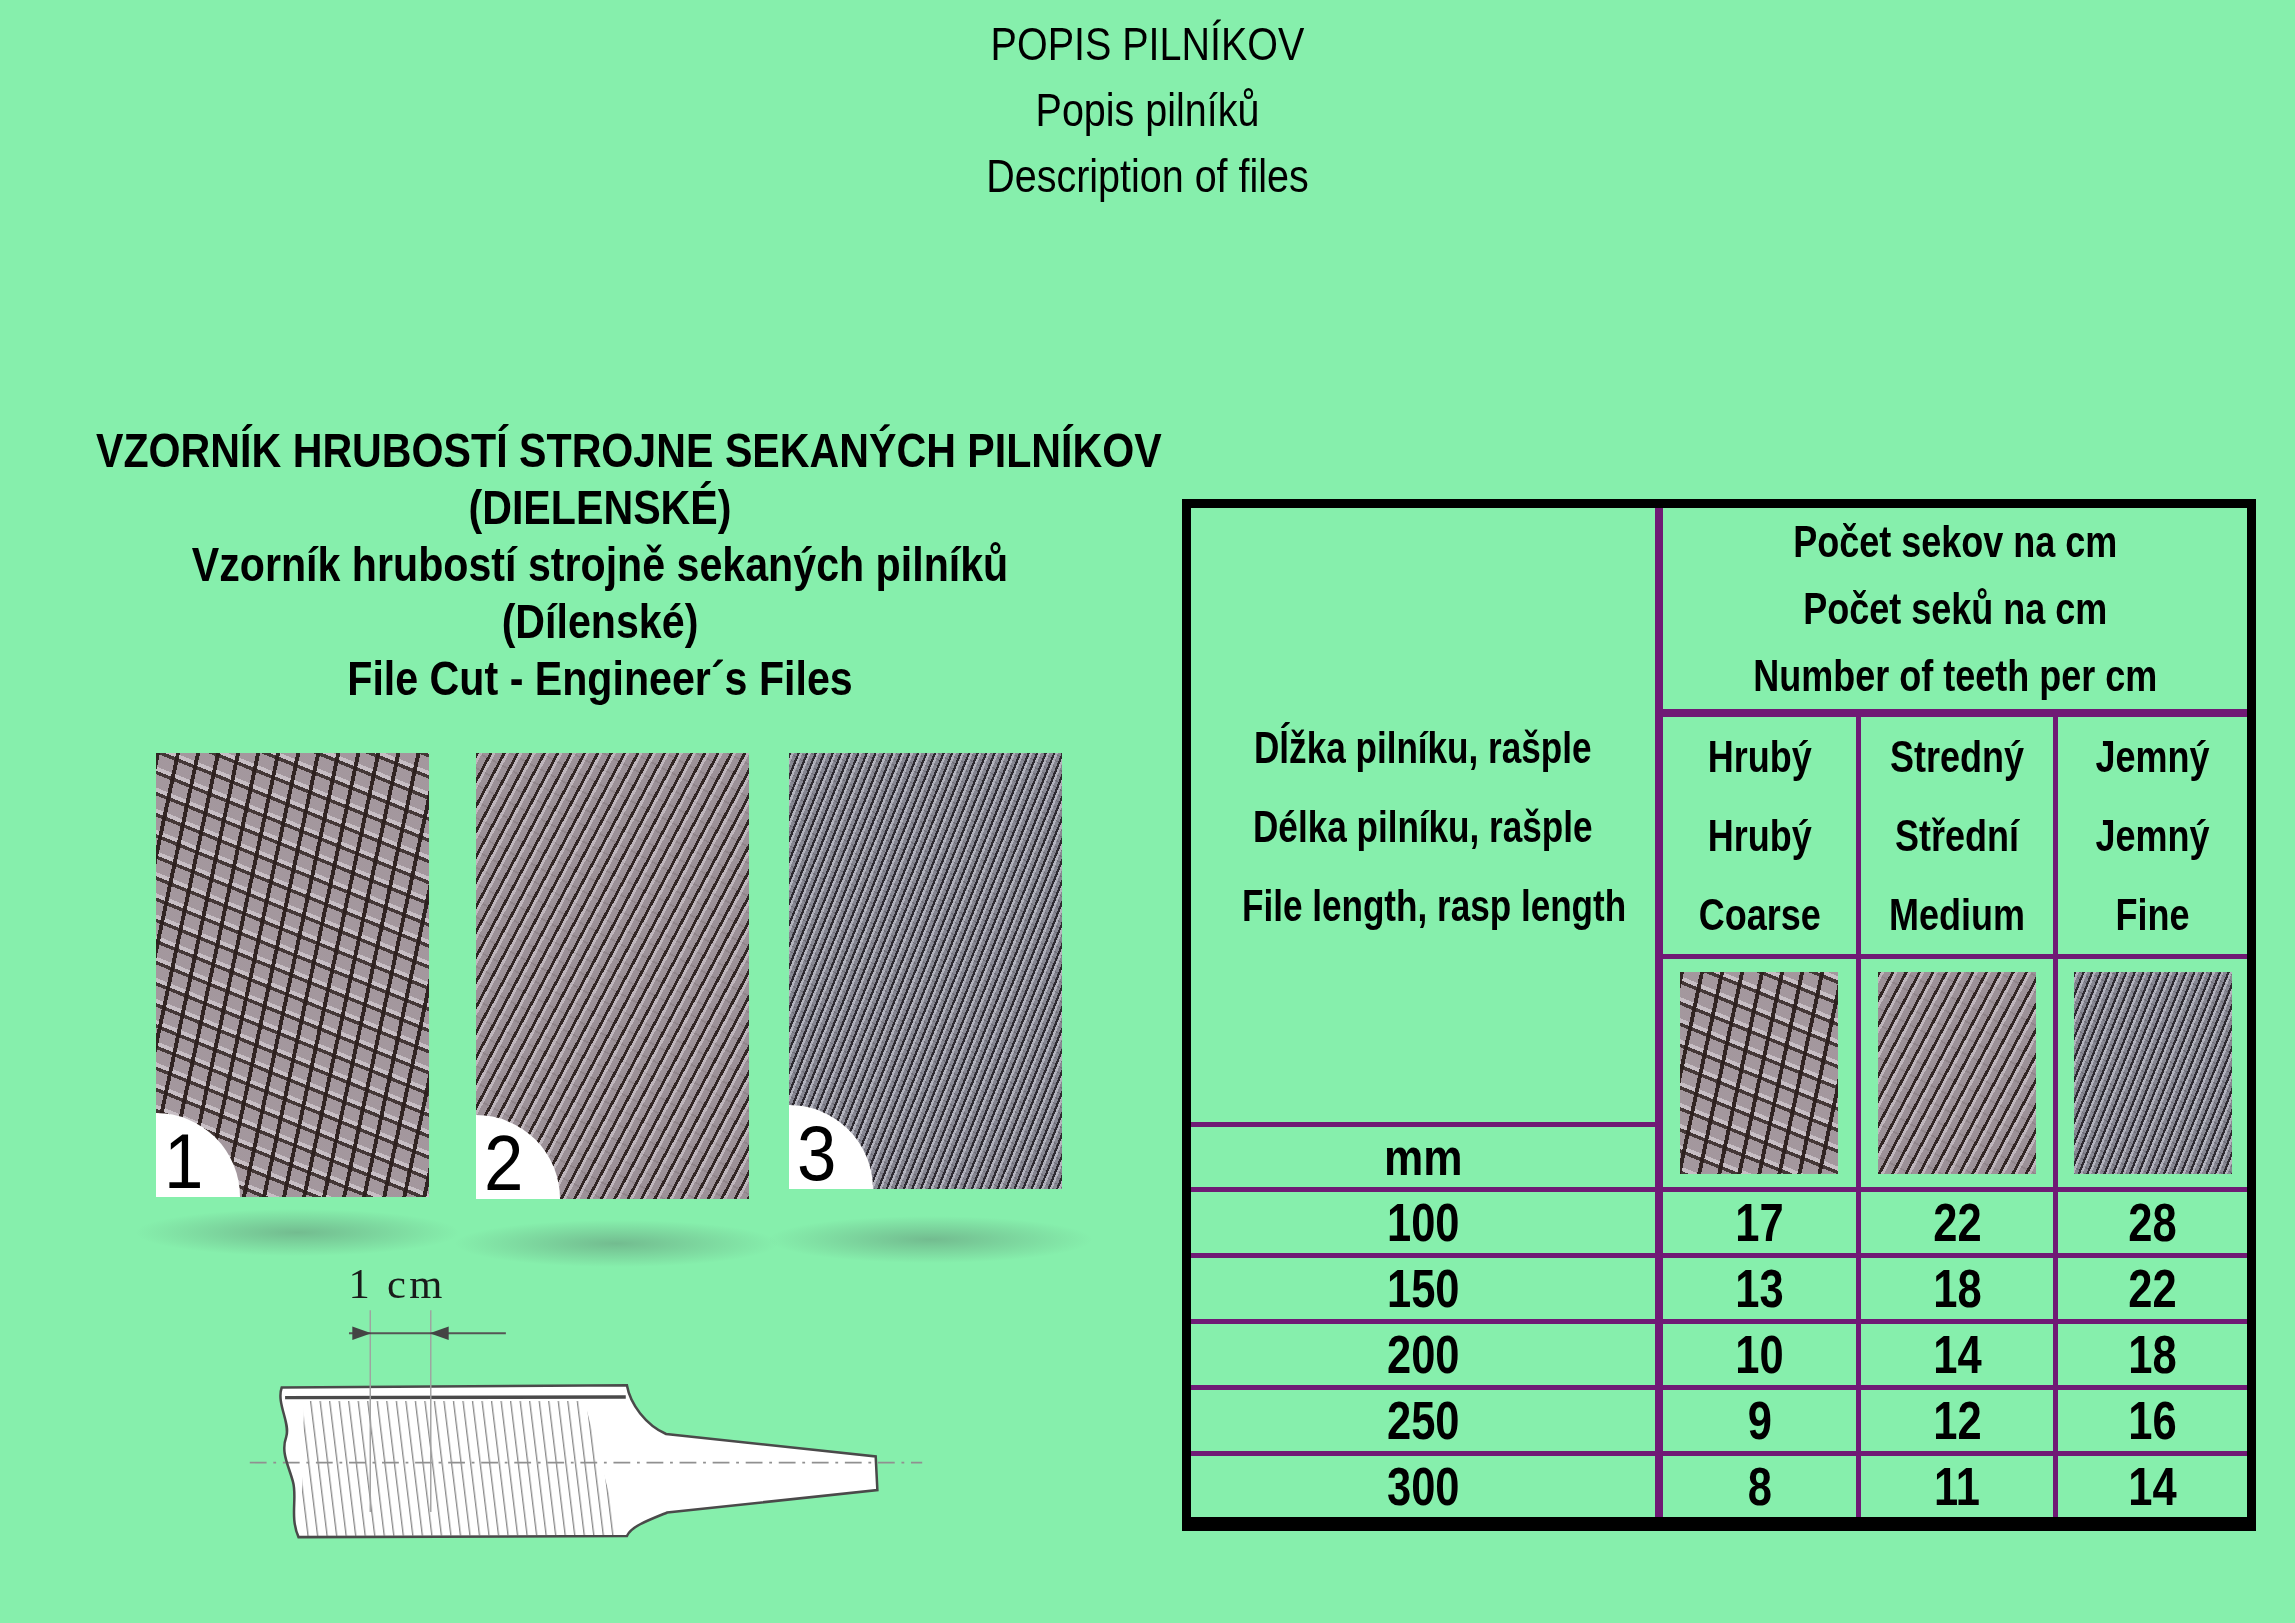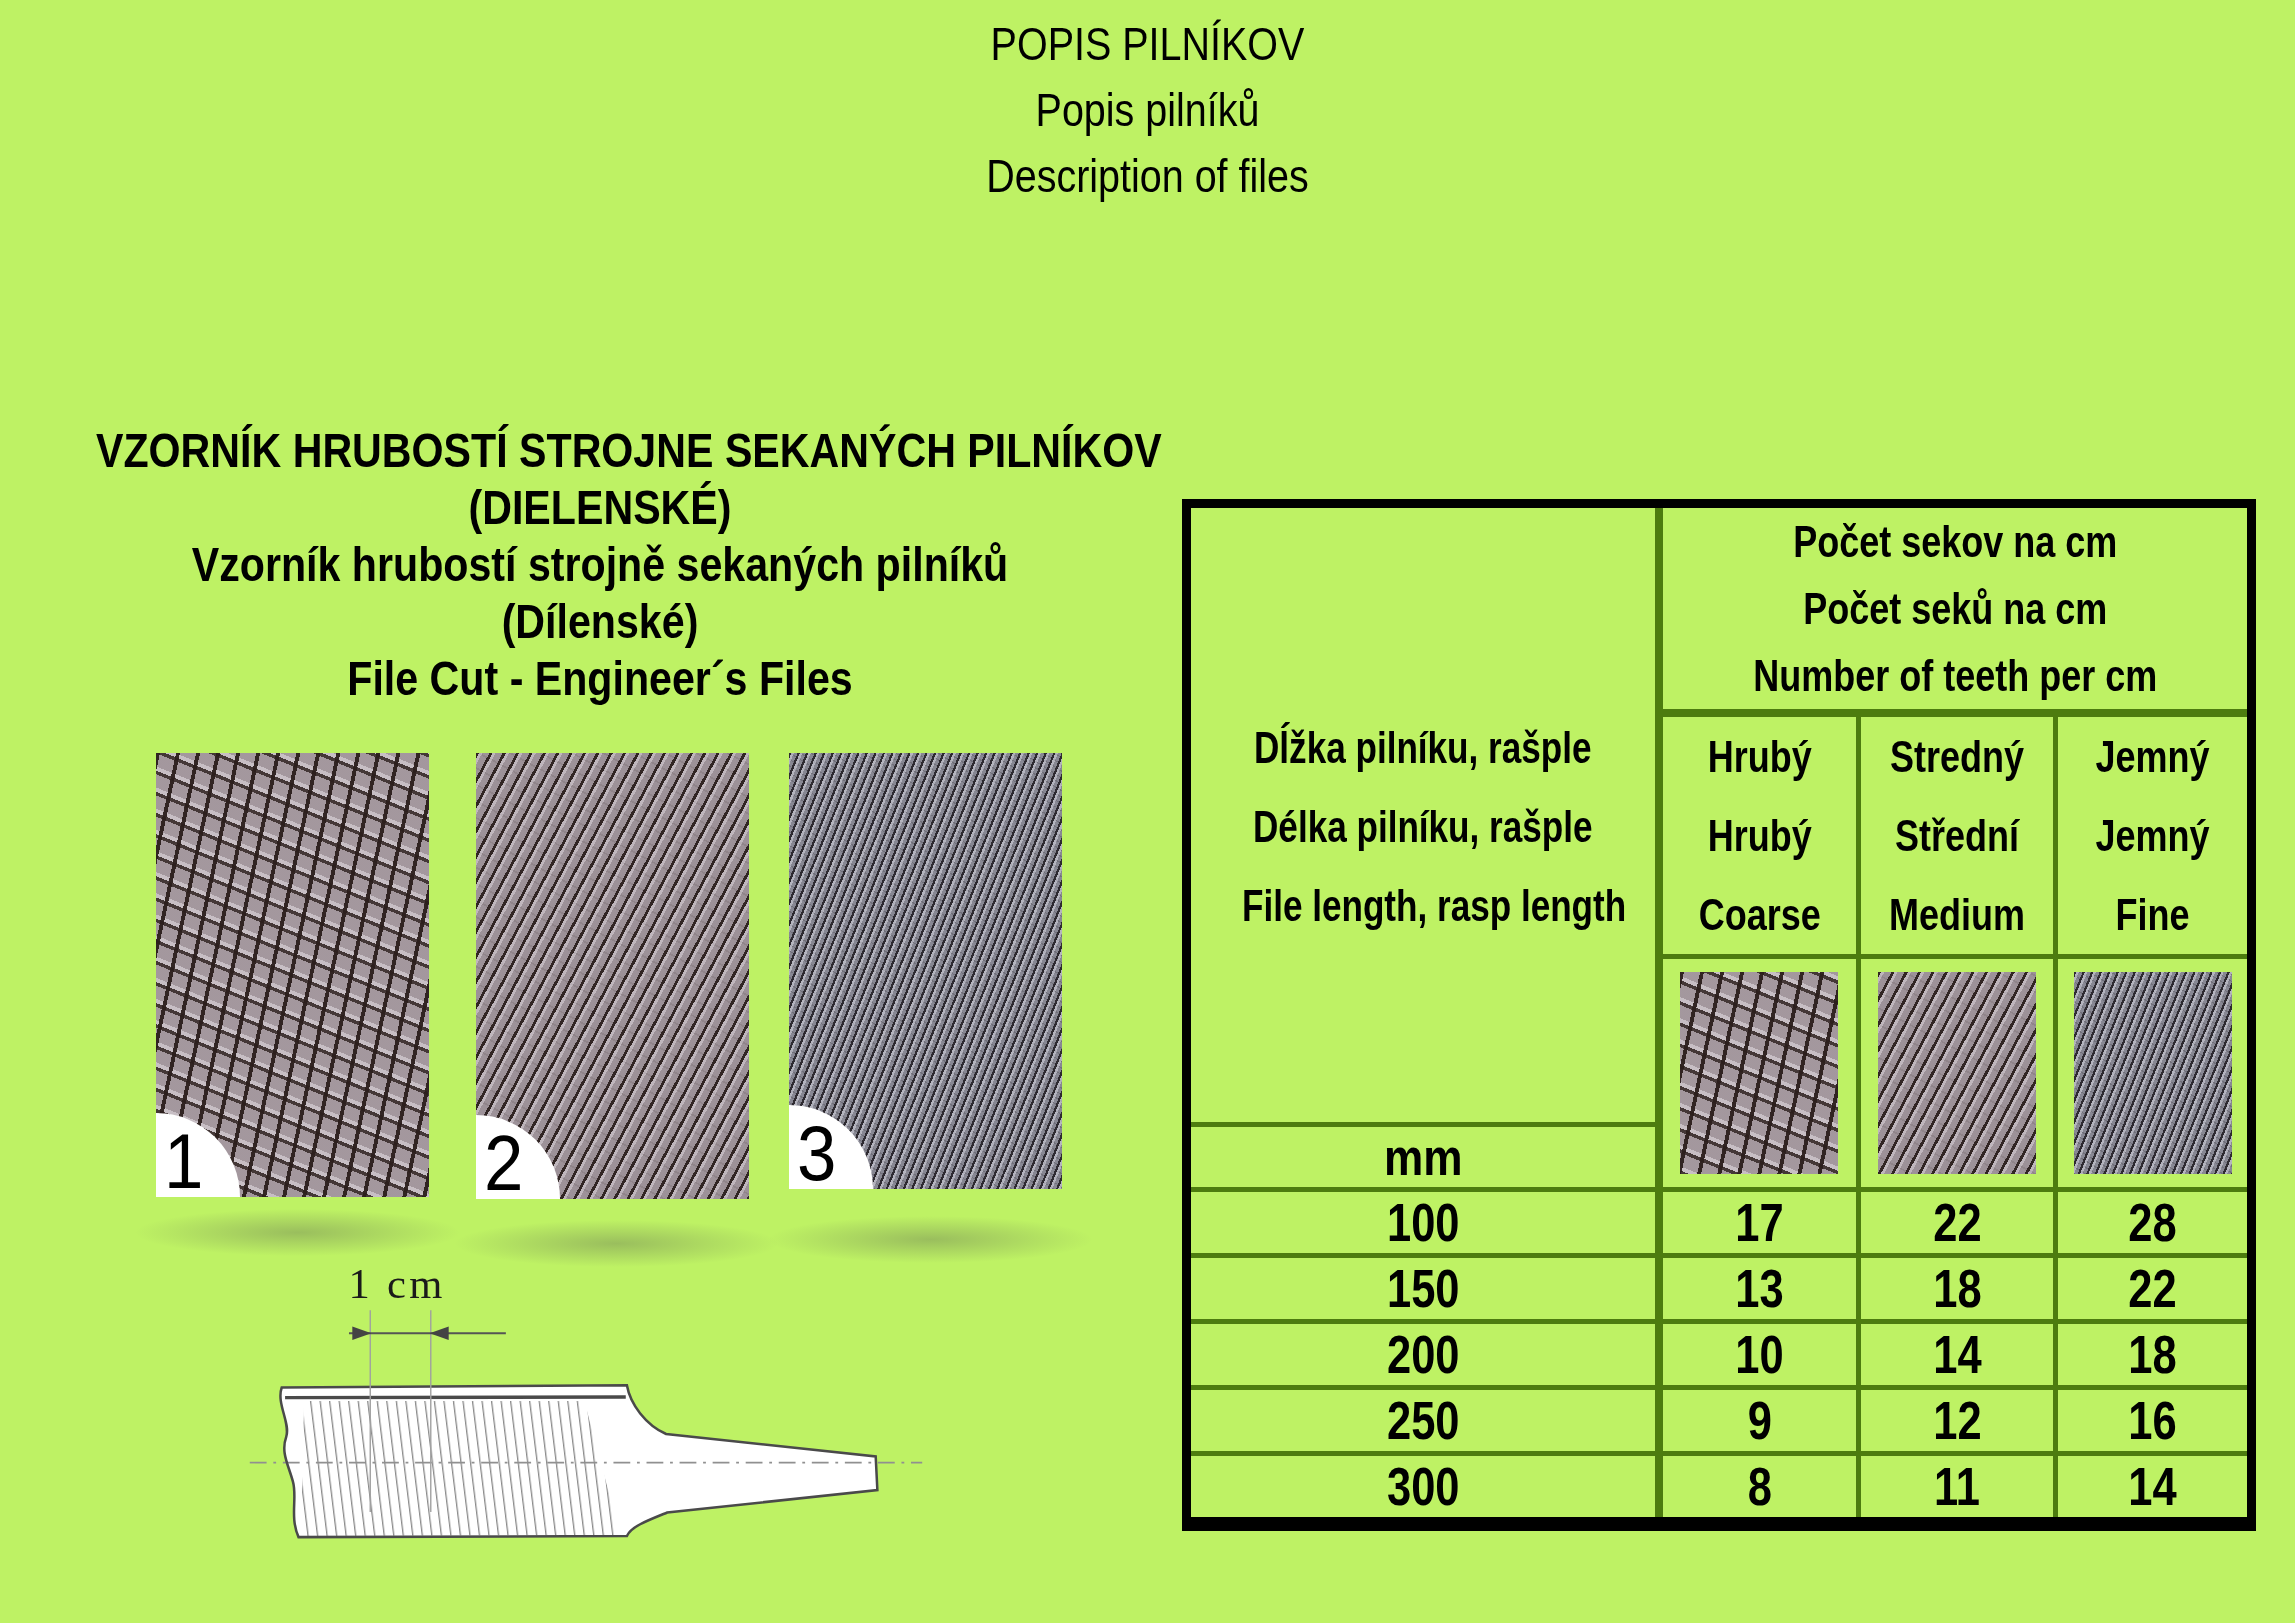--- a/index.html
+++ b/index.html
@@ -1,16 +1,16 @@
 <!DOCTYPE html>
 <html style="font-size:9px"><head>
 <meta charset="utf-8">
 <style>
   html,body{margin:0;padding:0;background:#ffffff;}
-  .page{position:relative;width:2295px;height:1623px;background:#bef264;color:#000;
+  .page{position:relative;width:2295px;height:1623px;background:#86efac;color:#000;
         font-family:"Liberation Sans", sans-serif;overflow:hidden;}
 
   
   .title-block{position:absolute;left:0;top:11.2px;width:2295px;text-align:center;
 muted        font-weight:bold;font-size:47px;line-height:66px;white-space:nowrap;
         transform:scaleX(0.84);transform-origin:50% 0;}
   .heading-block{position:absolute;left:0;top:422px;width:1200px;text-align:center;
         font-weight:bold;font-size:49px;line-height:57px;white-space:nowrap;
         transform:scaleX(0.84);transform-origin:50% 0;}
 
@@ -37,21 +37,21 @@
   .shadow{position:absolute;background:radial-gradient(ellipse closest-side, rgba(70,70,78,.30), rgba(70,70,78,0));}
   .sh1{left:135px;top:1209px;width:325px;height:47px;}
   .sh2{left:454px;top:1220px;width:325px;height:47px;}
   .sh3{left:768px;top:1216px;width:325px;height:47px;}
 
   .drawing{position:absolute;left:241px;top:1262px;}
 
   
   .spec{position:absolute;left:1182px;top:499px;width:1066px;border-collapse:collapse;
         table-layout:fixed;font-weight:bold;border:9px solid #000;border-bottom-width:14.6px;}
-  .spec td{border:5px solid #4d7c0f;text-align:center;vertical-align:middle;padding:0;white-space:nowrap;}
+  .spec td{border:5px solid #701a75;text-align:center;vertical-align:middle;padding:0;white-space:nowrap;}
   .r1{height:209px}.r2{height:231px}.r3{height:168px}.r4{height:63px}.dr{height:62px}
   td.label{border-right-width:8.4px;padding-top:22.4px;}
   td.mm-cell, .dr td:first-child{border-right-width:8.4px;}
   td.mh{border-bottom-width:8.4px;}
   .mh span{display:block;font-size:45px;line-height:67px;transform:scaleX(0.80);}
   .ch span{display:block;font-size:45px;line-height:79px;transform:scaleX(0.80);}
   .label span{display:block;font-size:45px;line-height:79px;transform:scaleX(0.78);}
   .num-val{display:inline-block;font-size:53px;transform:scaleX(0.82);}
   .mm-val{display:inline-block;font-size:52px;transform:scaleX(0.85);}
   td.tex{vertical-align:middle;}

